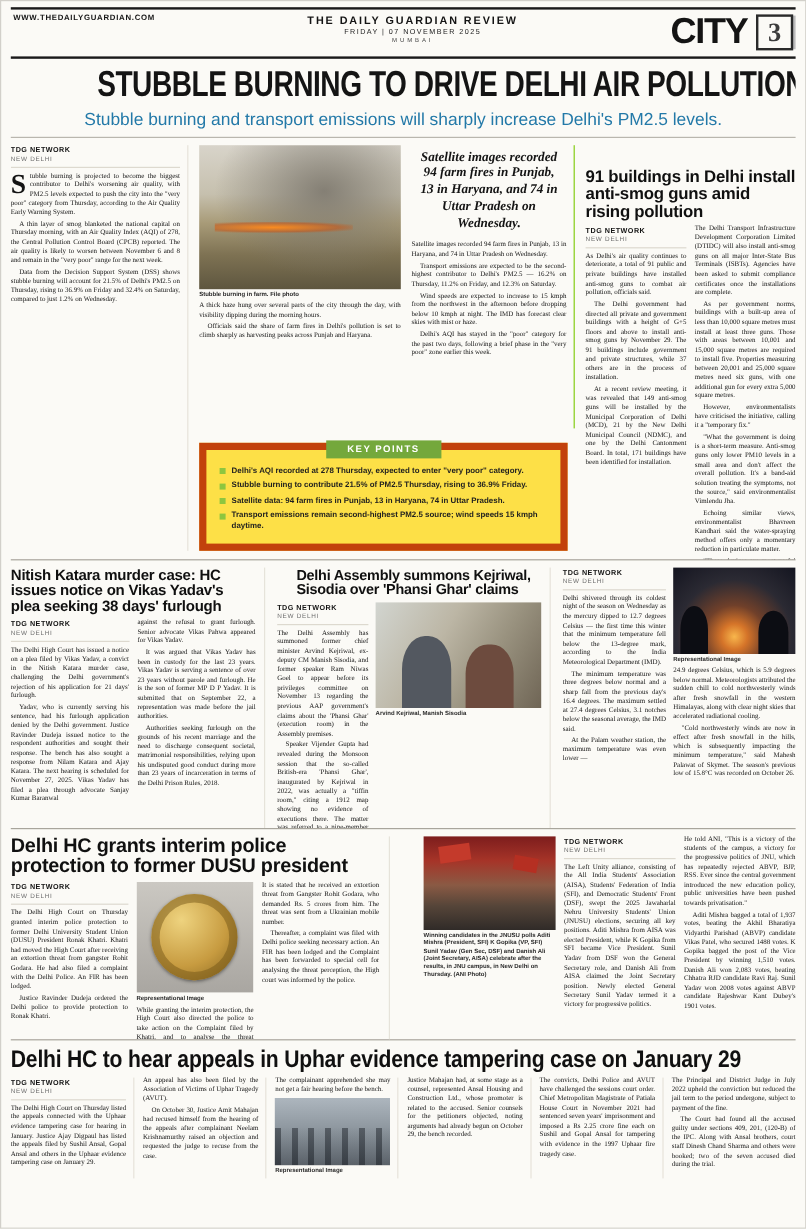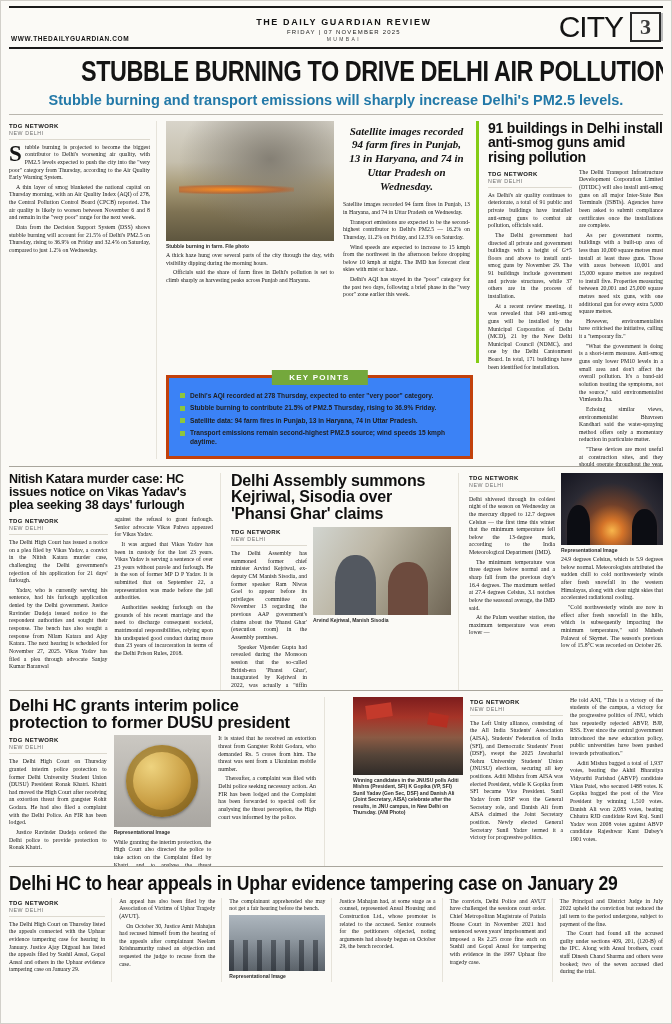--- a/index.html
+++ b/index.html
@@ -2,46 +2,46 @@
 <html><head>
 <meta charset="utf-8">
 <style>
   * { margin:0; padding:0; box-sizing:border-box; }
   html,body { background:#e8e6e1; }
   body { font-family:"Liberation Serif", serif; color:#141414; }
   .page { width:672px; height:1024px; margin:0 auto; background:#fbfaf6; padding:5px 8px; overflow:hidden; border:1px solid #d2d0ca; }
 
   
   .topline { border-top:2px solid #1a1a1a; }
-  .masthead { display:flex; align-items:flex-end; justify-content:space-between; padding:4px 2px 5px; border-bottom:2px solid #1a1a1a; }
+  .masthead { display:flex; align-items:flex-start; justify-content:space-between; padding:4px 2px 5px; border-bottom:2px solid #1a1a1a; }
   .site { font-family:"Liberation Sans", sans-serif; font-size:6.5px; font-weight:bold; letter-spacing:.6px; }
   .mast-center { text-align:center; flex:1; }
   .pub-name { font-family:"Liberation Sans", sans-serif; font-size:9px; font-weight:bold; letter-spacing:1.6px; }
   .pub-date { font-family:"Liberation Sans", sans-serif; font-size:6px; letter-spacing:1.2px; margin-top:2px; color:#222; }
   .pub-city { font-family:"Liberation Sans", sans-serif; font-size:5px; letter-spacing:2.4px; margin-top:1px; color:#444; }
   .mast-right { display:flex; align-items:center; gap:7px; }
-  .section-name { font-family:"Liberation Sans", sans-serif; font-size:30px; font-weight:400; letter-spacing:-1px; line-height:1; }
+  .section-name { font-family:"Liberation Sans", sans-serif; font-size:30px; font-weight:700; letter-spacing:-1px; line-height:1; }
   .page-num-box { border:2px solid #2a2a2a; padding:2px 8px; font-size:22px; font-weight:bold; color:#3c3c3c; line-height:1; box-shadow:3px 0 0 -1px #bbb; }
 
   
   .banner { text-align:center; padding:7px 0 6px; border-bottom:1px solid #b9b6ae; overflow:hidden; }
   .banner h1 { font-family:"Liberation Sans", sans-serif; font-size:30px; font-weight:800; line-height:1.02; white-space:nowrap; transform:scaleX(.78); transform-origin:50% 50%; letter-spacing:-.5px; }
-  .banner h2 { font-family:"Liberation Sans", sans-serif; font-size:14.5px; font-weight:700; color:#2379a8; margin-top:5px; }
+  .banner h2 { font-family:"Liberation Sans", sans-serif; font-size:14.5px; font-weight:400; color:#2379a8; margin-top:5px; }
 
   
   .byline { font-family:"Liberation Sans", sans-serif; margin:2px 0 4px; border-bottom:1px solid #ddd9cf; padding-bottom:3px; }
   .byline .who { font-size:6px; font-weight:bold; letter-spacing:.4px; }
   .byline .where { font-size:5.3px; color:#6e6e6e; letter-spacing:.6px; margin-top:1px; }
   .plist p { font-size:5.8px; line-height:1.32; text-align:justify; margin-bottom:2px; }
   .plist p + p { text-indent:7px; }
   .dropcap p:first-child::first-letter { float:left; font-size:23px; line-height:.82; font-weight:bold; padding:1px 3px 0 0; }
   h3 { font-family:"Liberation Sans", sans-serif; font-weight:800; line-height:1.05; letter-spacing:-.2px; margin-bottom:4px; color:#101010; }
   .head-xl { font-size:16.5px; }
-  .head-lg { font-size:16px; }
-  .head-md { font-size:14px; }
+  .head-lg { font-size:12px;margin-left:16px; }
+  .head-md { font-size:14px;margin-top:19px; }
   .head-sm { font-size:12.5px; }
   .caption { font-family:"Liberation Sans", sans-serif; font-size:5px; font-weight:bold; color:#2b2b2b; padding:2px 0 3px; line-height:1.3; }
   .photo { position:relative; width:100%; overflow:hidden; background:#999; }
   .pq { font-style:italic; font-weight:bold; text-align:center; line-height:1.25; }
   .pq-main { font-size:11px; padding:4px 6px 8px; }
 
   
   .farm { height:120px; background:linear-gradient(180deg,#d8d4ca 0%,#c6c0ae 34%,#a89b78 54%,#7e7253 76%,#5e563f 100%); }
   .farm::before { content:""; position:absolute; inset:0; background:radial-gradient(ellipse at 62% 32%, rgba(125,120,110,.9), rgba(125,120,110,0) 62%); }
   .farm::after { content:""; position:absolute; left:8%; right:24%; top:54%; height:9px; background:radial-gradient(ellipse at 42% 50%, rgba(255,140,28,.95), rgba(204,84,18,.55) 58%, transparent 82%); }
@@ -53,30 +53,30 @@
   .cold::after { content:""; position:absolute; right:6%; bottom:0; width:24%; height:50%; background:#0c0d13; border-radius:50% 50% 0 0; }
   .coin-photo { height:92px; background:linear-gradient(180deg,#cbc8c2 0%,#a9a6a1 100%); }
   .coin-photo::before { content:""; position:absolute; left:50%; top:50%; transform:translate(-50%,-50%); width:72px; height:72px; border-radius:50%; background:radial-gradient(circle at 35% 30%, #eed37f, #c79b40 56%, #8d6a22 92%); box-shadow:inset 0 0 0 7px rgba(118,88,24,.5), 0 1px 3px rgba(0,0,0,.45); }
   .jnusu-photo { height:78px; background:linear-gradient(180deg,#7d1d1d 0%,#a63428 26%,#8a5a44 52%,#564539 74%,#302b28 100%); }
   .jnusu-photo::before { content:""; position:absolute; left:12%; top:10%; width:26px; height:14px; background:#c43a2b; transform:rotate(-8deg); }
   .jnusu-photo::after { content:""; position:absolute; right:14%; top:22%; width:20px; height:12px; background:#b52f22; transform:rotate(10deg); }
   .uphar-photo { height:56px; background:linear-gradient(180deg,#adb6be 0%,#8f98a0 44%,#666e76 76%,#4a5158 100%); }
   .uphar-photo::after { content:""; position:absolute; left:0; right:0; bottom:0; height:55%; background:repeating-linear-gradient(90deg, rgba(40,45,52,.55) 0 5px, rgba(140,148,156,.25) 5px 14px); }
 
   
-  .keypoints { position:relative; border:3px solid #c2410c; background:#3b82f6; padding:11px 10px 5px; margin-top:12px; }
+  .keypoints { position:relative; border:6px solid #c2410c; background:#fde047; padding:11px 10px 5px; margin-top:12px; }
   .kp-title { position:absolute; top:-8px; left:50%; transform:translateX(-50%); background:#74a83c; color:#fff; font-family:"Liberation Sans", sans-serif; font-weight:bold; font-size:8px; letter-spacing:1.2px; padding:3px 18px; }
   .kp-item { font-family:"Liberation Sans", sans-serif; font-size:6.6px; font-weight:bold; color:#1f1f1f; margin:3px 0 4px; padding-left:11px; position:relative; line-height:1.3; text-align:left !important; text-indent:0 !important; }
   .kp-item::before { content:""; position:absolute; left:1px; top:1.5px; width:5px; height:5px; background:#8dc63f; }
 
   
   .sectionA { display:grid; grid-template-columns:148px 168px 136px 1fr; grid-template-rows:1fr auto; grid-template-areas:"c1 c2 c3 r" "c1 kp kp r"; column-gap:9px; padding:6px 0 7px; border-bottom:1px solid #a8a59c; height:352px; overflow:hidden; }
   .a-c1 { grid-area:c1; border-right:1px solid #e6e3da; padding-right:6px; }
   .a-c2 { grid-area:c2; }
-  .a-c3 { grid-area:c3; border-right:3px solid #84cc16; padding-right:6px; }
+  .a-c3 { grid-area:c3; border-right:1px solid #84cc16; padding-right:6px; }
   .a-kp { grid-area:kp; align-self:end; margin-right:6px; }
   .a-r  { grid-area:r; }
   .twocol { display:grid; grid-template-columns:1fr 1fr; column-gap:7px; }
 
   .sectionB { display:grid; grid-template-columns:212px 228px 1fr; column-gap:10px; padding:6px 0 7px; border-bottom:1px solid #a8a59c; height:224px; overflow:hidden; }
   .sb-col { border-right:1px solid #e6e3da; padding-right:7px; }
   .sb-col:last-child { border-right:none; padding-right:0; }
   .kat-grid { display:grid; grid-template-columns:1fr 1fr; column-gap:7px; }
   .asm-top { display:grid; grid-template-columns:76px 1fr; column-gap:6px; }
   .cold-grid { display:grid; grid-template-columns:1fr 102px; column-gap:6px; }

